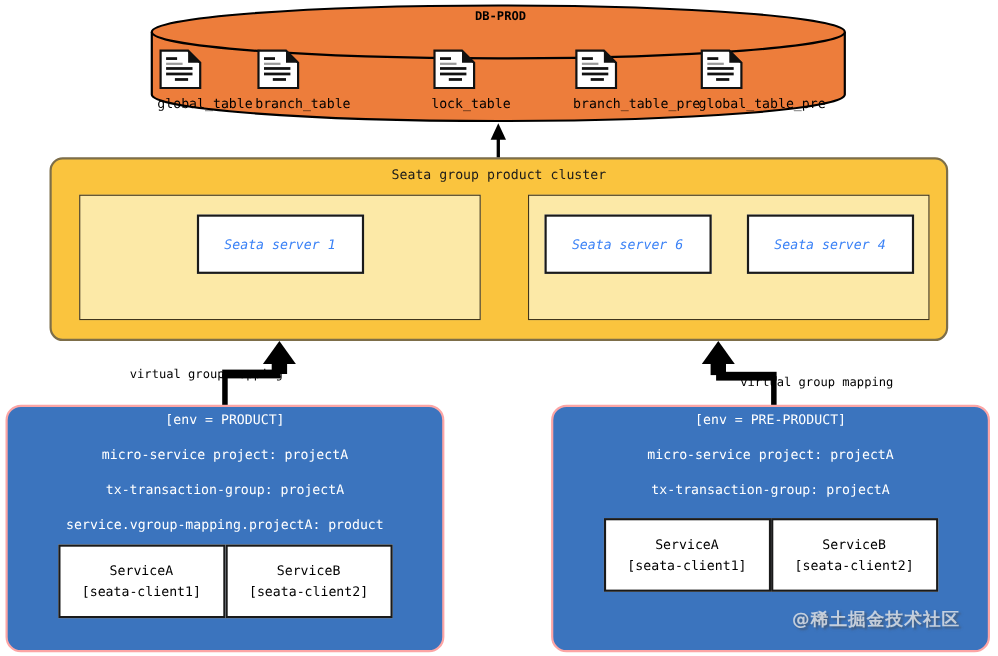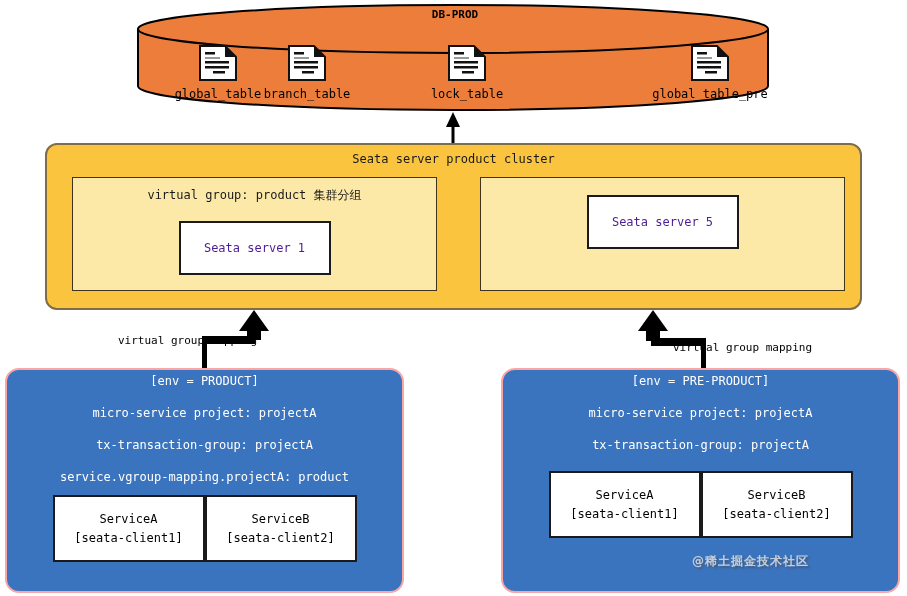--- a/index.html
+++ b/index.html
@@ -3,35 +3,35 @@
 <meta charset="utf-8">
 <style>
   html,body{margin:0;padding:0;background:#fff;}
   body{font-family:"DejaVu Sans Mono",monospace;}
   .canvas{position:relative;width:907px;height:596px;background:#fff;overflow:hidden;padding-left:24px;}
 
   
   .cyl-svg{position:absolute;left:130px;top:2px;}
   .db-label{position:absolute;left:130px;top:8px;width:650px;text-align:center;
             font-size:11px;font-weight:bold;color:#000;}
-  .tbl{position:absolute;top:44px;width:150px;display:flex;flex-direction:column;align-items:center;}
+  .tbl{position:absolute;top:44px;width:150px;display:flex;flex-direction:column;align-items:flex-start;}
   .tbl .lbl{margin-top:5px;font-size:12px;color:#000;white-space:nowrap;}
   .t1{left:143px}.t2{left:232px}.t3{left:392px}.t4{left:521px}.t5{left:635px}
 
   
   .cluster{position:absolute;left:45px;top:143px;width:813px;height:163px;
            background:var(--cluster_yellow,#FAC43E);border:2px solid #7d6e49;border-radius:12px;}
   .cluster-title{margin-top:7px;text-align:center;font-size:12px;color:#1a1a1a;}
   .vgroup{position:absolute;top:32px;width:363px;height:112px;
           background:var(--group_yellow,#FCE9A7);border:1px solid #40351c;}
   .vg-left{left:25px}.vg-right{left:433px}
   .vg-title{margin-top:9px;text-align:center;font-size:12px;color:#1a1a1a;white-space:nowrap;}
   .vg-servers{display:flex;justify-content:center;gap:32px;margin-top:17px;}
   .server-box{width:148px;height:50px;background:#fff;border:2px solid #1a1a1a;
-              display:flex;align-items:center;justify-content:center;font-size:12px;color:#4c1d95;}
+              display:flex;align-items:center;justify-content:center;font-size:12px;color:#3b82f6;font-style:italic;}
 
   
   .map-label{position:absolute;font-size:11px;color:#000;white-space:nowrap;background:#fff;}
   .map-left{left:118px;top:334px;}
   .map-right{left:673px;top:341px;}
 
   
   .client{position:absolute;top:368px;width:395px;height:221px;color:#fff;font-size:12px;
           background:var(--client_blue,#3B74BE);border:2px solid #fca5a5;border-radius:14px;}
   .cl-left{left:5px}.cl-right{left:501px}
@@ -41,21 +41,21 @@
   .vg-bold{font-weight:normal;margin-left:7px;}
   .cl-services{display:flex;justify-content:center;}
   .svc-box{width:148px;height:63px;background:#fff;border:2px solid #1a1a1a;color:#000;
            display:flex;flex-direction:column;align-items:center;justify-content:center;
            font-size:12px;line-height:19px;}
 
   
   .arrows{position:absolute;left:0;top:0;pointer-events:none;}
 
   
-  .watermark{position:absolute;left:692px;top:553px;font-size:12px;letter-spacing:1px;
+  .watermark{position:absolute;left:720px;top:553px;font-size:16px;letter-spacing:1px;
              font-family:"DejaVu Sans",sans-serif;font-weight:bold;
              color:rgba(235,235,235,0.78);text-shadow:2px 2px 2px rgba(70,70,70,0.55);}
 </style>
 </head>
 <body>
 
 <div class="canvas">
 
   <svg class="cyl-svg" width="650" height="118" viewBox="0 0 650 118">
     <path d="M8 27 L8 84 A315 24 0 0 0 638 84 L638 27" fill="var(--db_orange,#ED7D3B)" stroke="#000" stroke-width="2"></path>
@@ -92,46 +92,58 @@
       <path d="M2 2 H27 L38 13 V36 H2 Z" fill="#fff" stroke="#111" stroke-width="2"></path>
       <path d="M27 2 L27 13 L38 13 Z" fill="#111"></path>
       <rect x="7" y="8" width="10" height="2.5" fill="#111"></rect>
       <rect x="7" y="13" width="15" height="2" fill="#999"></rect>
       <rect x="7" y="17" width="24" height="2.5" fill="#111"></rect>
       <rect x="7" y="22" width="24" height="2.5" fill="#111"></rect>
       <rect x="15" y="27" width="12" height="2.5" fill="#111"></rect>
     </svg>
     <div class="lbl">lock_table</div>
   </div>
+  <div class="tbl t4">
+    <svg width="42" height="38" viewBox="0 0 40 38">
+      <path d="M2 2 H27 L38 13 V36 H2 Z" fill="#fff" stroke="#111" stroke-width="2"></path>
+      <path d="M27 2 L27 13 L38 13 Z" fill="#111"></path>
+      <rect x="7" y="8" width="10" height="2.5" fill="#111"></rect>
+      <rect x="7" y="13" width="15" height="2" fill="#999"></rect>
+      <rect x="7" y="17" width="24" height="2.5" fill="#111"></rect>
+      <rect x="7" y="22" width="24" height="2.5" fill="#111"></rect>
+      <rect x="15" y="27" width="12" height="2.5" fill="#111"></rect>
+    </svg>
+    <div class="lbl">branch_table_pre</div>
+  </div>
   <div class="tbl t5">
     <svg width="42" height="38" viewBox="0 0 40 38">
       <path d="M2 2 H27 L38 13 V36 H2 Z" fill="#fff" stroke="#111" stroke-width="2"></path>
       <path d="M27 2 L27 13 L38 13 Z" fill="#111"></path>
       <rect x="7" y="8" width="10" height="2.5" fill="#111"></rect>
       <rect x="7" y="13" width="15" height="2" fill="#999"></rect>
       <rect x="7" y="17" width="24" height="2.5" fill="#111"></rect>
       <rect x="7" y="22" width="24" height="2.5" fill="#111"></rect>
       <rect x="15" y="27" width="12" height="2.5" fill="#111"></rect>
     </svg>
     <div class="lbl">global_table_pre</div>
   </div>
 
   <div class="cluster">
-    <div class="cluster-title">Seata server product cluster</div>
+    <div class="cluster-title">Seata group product cluster</div>
 
     <div class="vgroup vg-left">
-      <div class="vg-title">virtual group: product 集群分组</div>
       <div class="vg-servers">
         <div class="server-box">Seata server 1</div>
       </div>
     </div>
 
     <div class="vgroup vg-right">
       <div class="vg-servers">
-        <div class="server-box">Seata server 5</div>
+        <div class="server-box">Seata server 6</div>
+        <div class="server-box">Seata server 4</div>
       </div>
     </div>
   </div>
 
   <div class="map-label map-left">virtual group mapping</div>
   <div class="map-label map-right">virtual group mapping</div>
 
   <div class="client cl-left">
     <div class="cfg cfg-env">[env = PRODUCT]</div>
     <div class="cfg">micro-service project: projectA</div>

